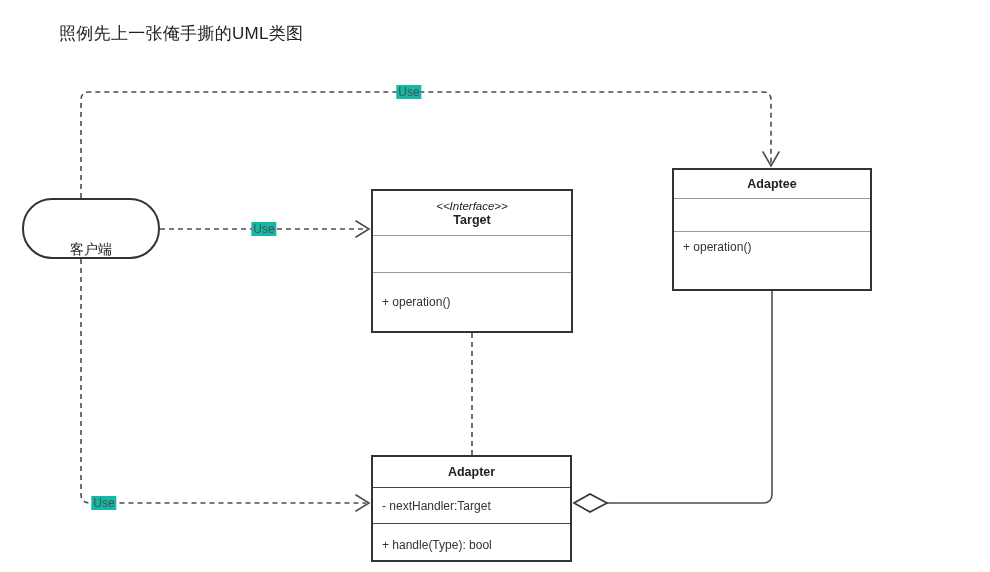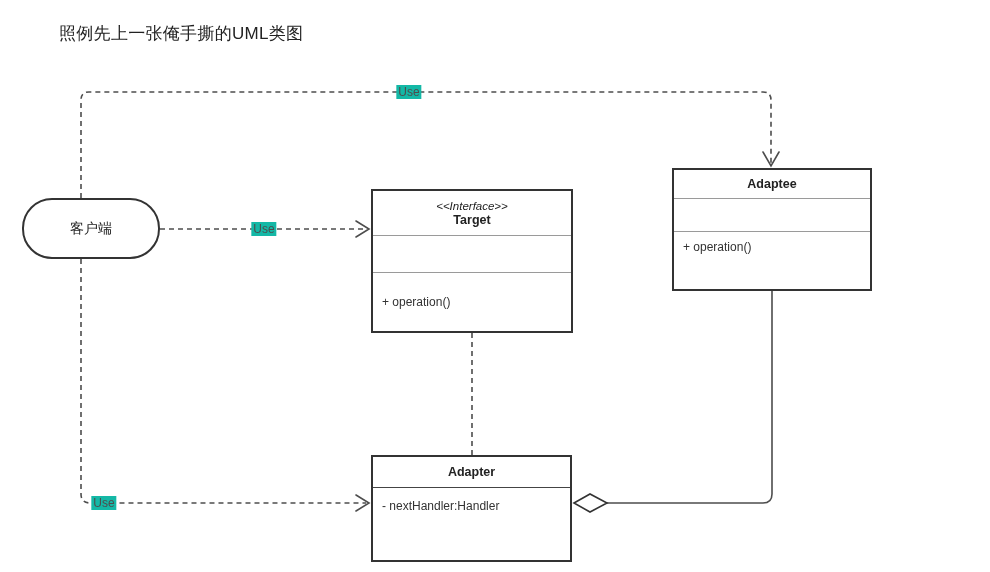--- a/index.html
+++ b/index.html
@@ -60,21 +60,21 @@
     border-top:1px solid var(--divider);
   }
   .uml-box .sec:first-child{border-top:none;}
   .uml-box .sec.center{justify-content:center;flex-direction:column;padding:0 4px;}
   .cls-name{font-weight:700;font-size:12.5px;line-height:15px;}
   .stereotype{font-style:italic;font-size:11.5px;line-height:14px;}
   .member{font-size:12px;color:#333333;}
   
   .box-client{
     left:22px;top:198px;width:138px;height:61px;
-    display:flex;align-items:center;justify-content:center;
+    display:flex;align-items:flex-end;justify-content:center;
     font-size:14px;
     border-radius:30px;
   }
   
   .box-target{left:371px;top:167px;width:202px;height:144px;display:grid;grid-template-rows:44px 37px auto;margin-top:22px;}
   
   .box-adaptee{left:672px;top:168px;width:200px;height:123px;display:grid;grid-template-rows:28px 33px auto;}
   .box-adaptee .sec.methods{align-items:flex-start;padding-top:8px;}
   
   .box-adapter{left:371px;top:455px;width:201px;height:107px;display:grid;grid-template-rows:30px 36px auto;}
@@ -145,18 +145,21 @@
     <div class="sec methods">
       <span class="member">+ operation()</span>
     </div>
   </div>
 
   <div class="uml-box box-adapter">
     <div class="sec center">
       <div class="cls-name">Adapter</div>
     </div>
     <div class="sec attrs">
-      <span class="member">- nextHandler:Handler</span>
+      <span class="member">- nextHandler:Target</span>
+    </div>
+    <div class="sec methods">
+      <span class="member">+ handle(Type): bool</span>
     </div>
   </div>
 
 
 </div>
 
 </body></html>

